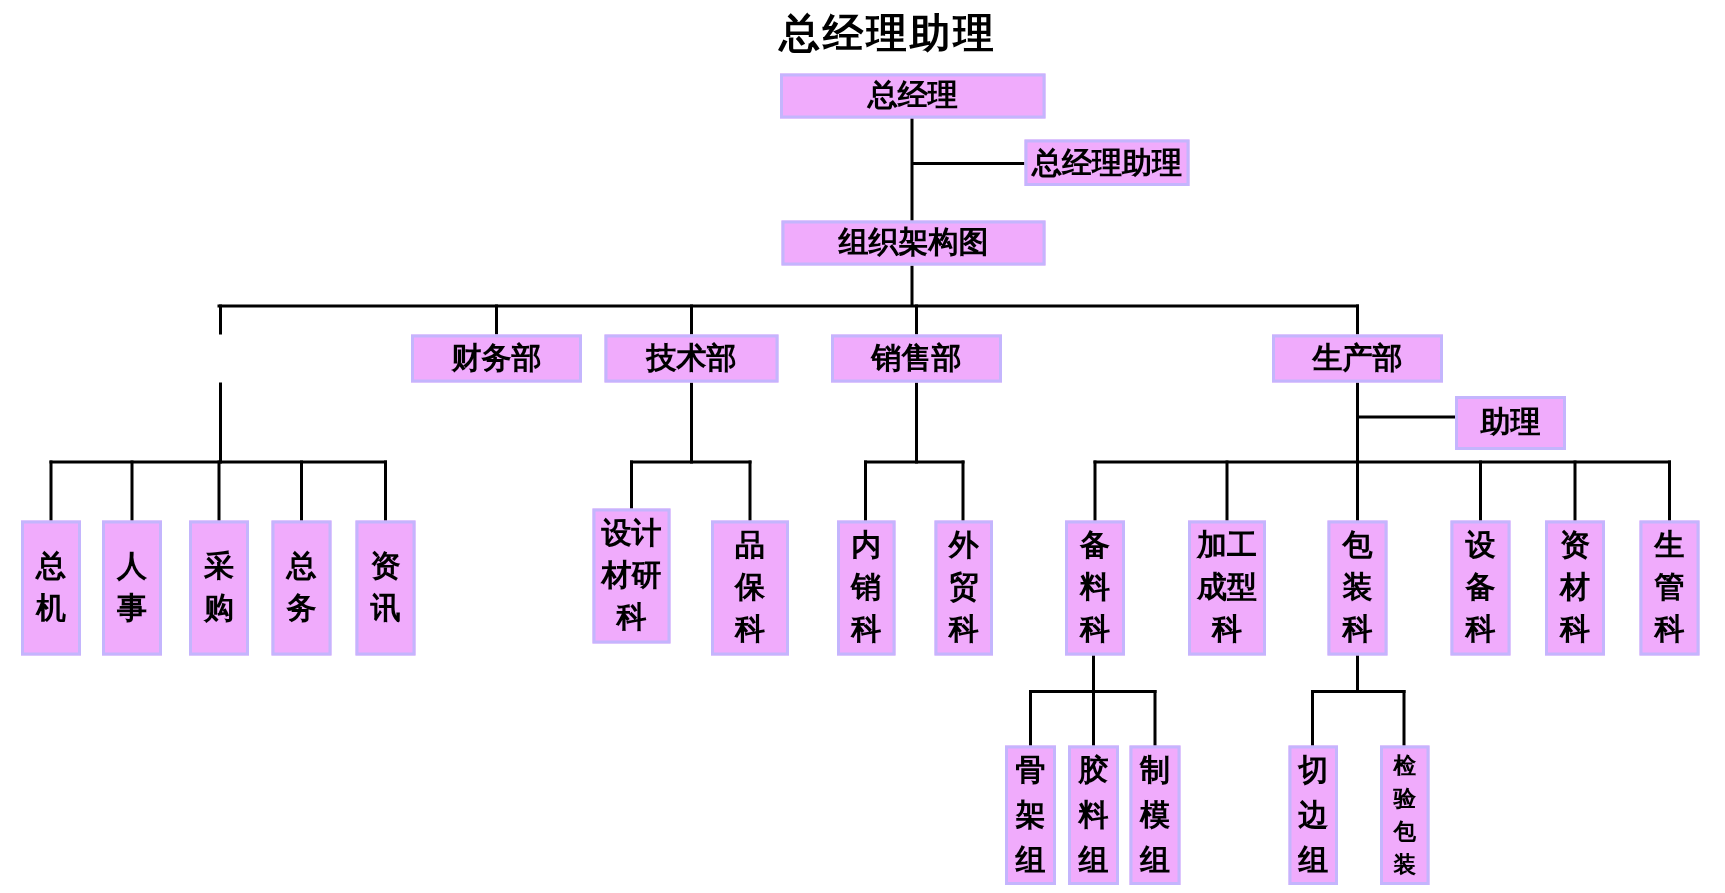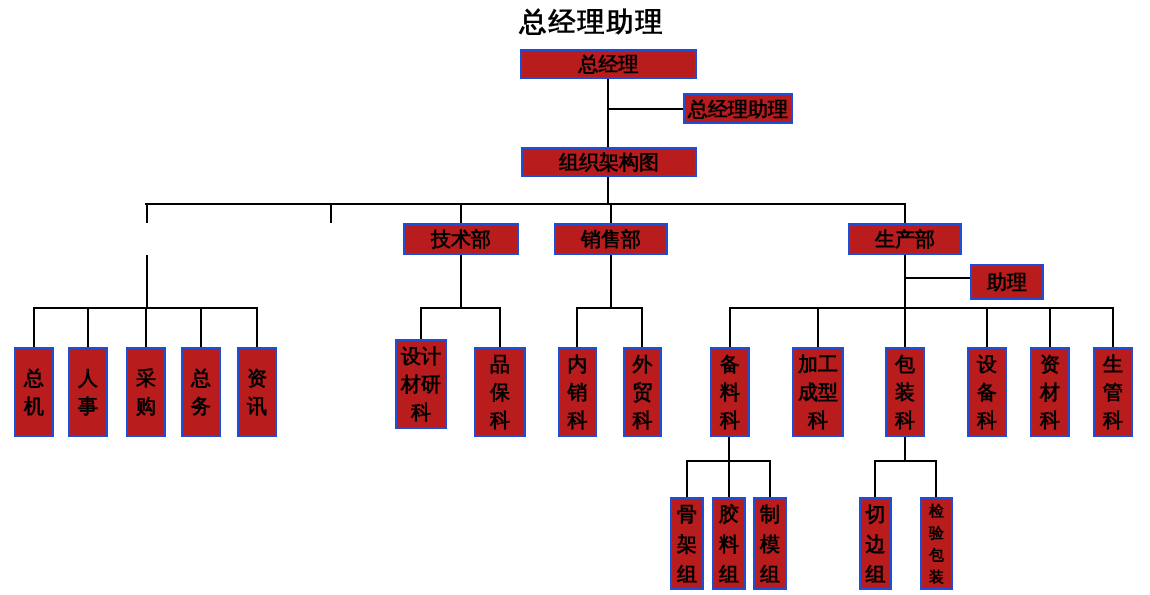--- a/index.html
+++ b/index.html
@@ -16,22 +16,22 @@
     position:absolute;
     left:592px;top:4px;
     transform:translateX(-50%);
     font-size:27px;
     letter-spacing:2px;
     white-space:nowrap;
   }
   .box{
     position:absolute;
     box-sizing:border-box;
-    border:2px solid #1d4ed8;
-    background:#b91c1c;
+    border:2px solid #c4b5fd;
+    background:#f0abfc;
     display:flex;
     align-items:center;
     justify-content:center;
     text-align:center;
     white-space:pre-line;
   }
   .hbox{font-size:20px;line-height:26px;}
   .vbox{font-size:20px;line-height:28px;}
   .gbox{font-size:20px;line-height:30px;}
   .small{font-size:15px;line-height:22px;}
@@ -90,20 +90,21 @@
 
   <div class="vl" style="left:904px;top:436px;height:26px"></div>
   <div class="hl" style="left:874px;top:460px;width:63px"></div>
   <div class="vl" style="left:874px;top:460px;height:38px"></div>
   <div class="vl" style="left:935px;top:460px;height:38px"></div>
 
   <div class="box hbox" style="left:520px;top:49px;width:177px;height:30px">总经理</div>
   <div class="box hbox" style="left:683px;top:93px;width:110px;height:31px">总经理助理</div>
   <div class="box hbox" style="left:521px;top:147px;width:176px;height:30px">组织架构图</div>
 
+  <div class="box hbox" style="left:274px;top:223px;width:114px;height:32px">财务部</div>
   <div class="box hbox" style="left:403px;top:223px;width:116px;height:32px">技术部</div>
   <div class="box hbox" style="left:848px;top:223px;width:114px;height:32px">生产部</div>
   <div class="box hbox" style="left:554px;top:223px;width:114px;height:32px">销售部</div>
   <div class="box hbox" style="left:970px;top:264px;width:74px;height:36px">助理</div>
 
   <div class="box vbox" style="left:14px;top:347px;width:40px;height:90px">总
 机</div>
   <div class="box vbox" style="left:68px;top:347px;width:40px;height:90px">人
 事</div>
   <div class="box vbox" style="left:126px;top:347px;width:40px;height:90px">采

